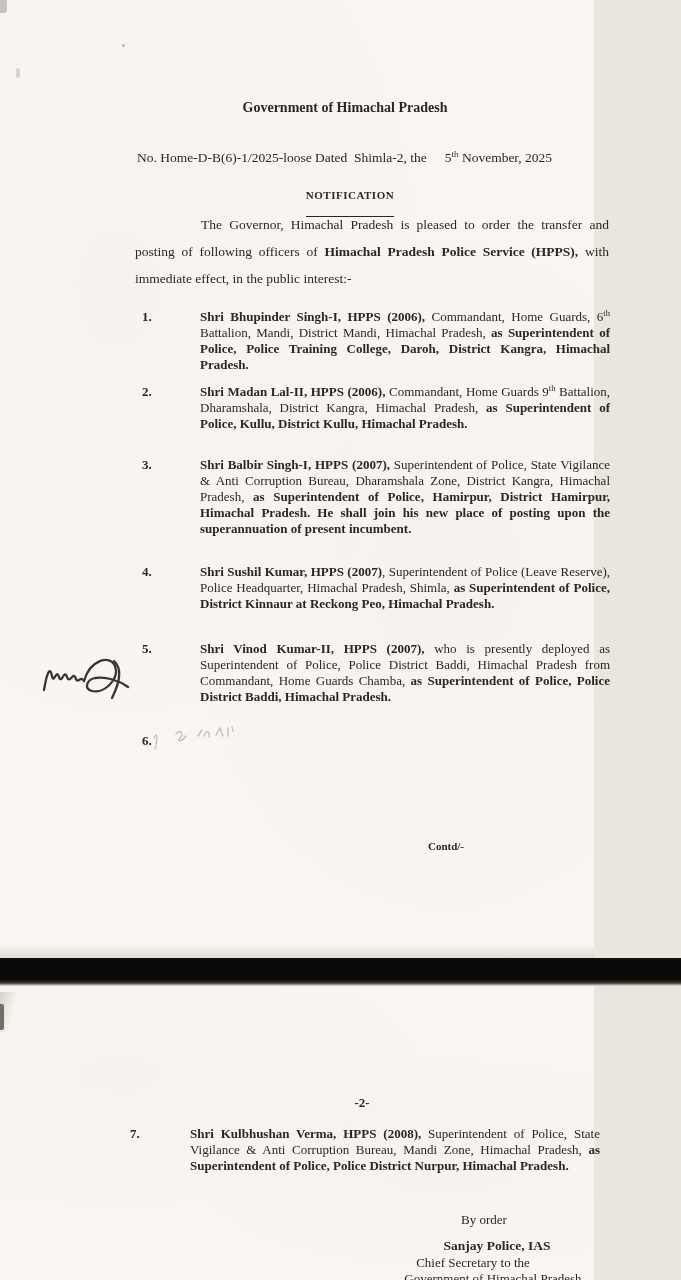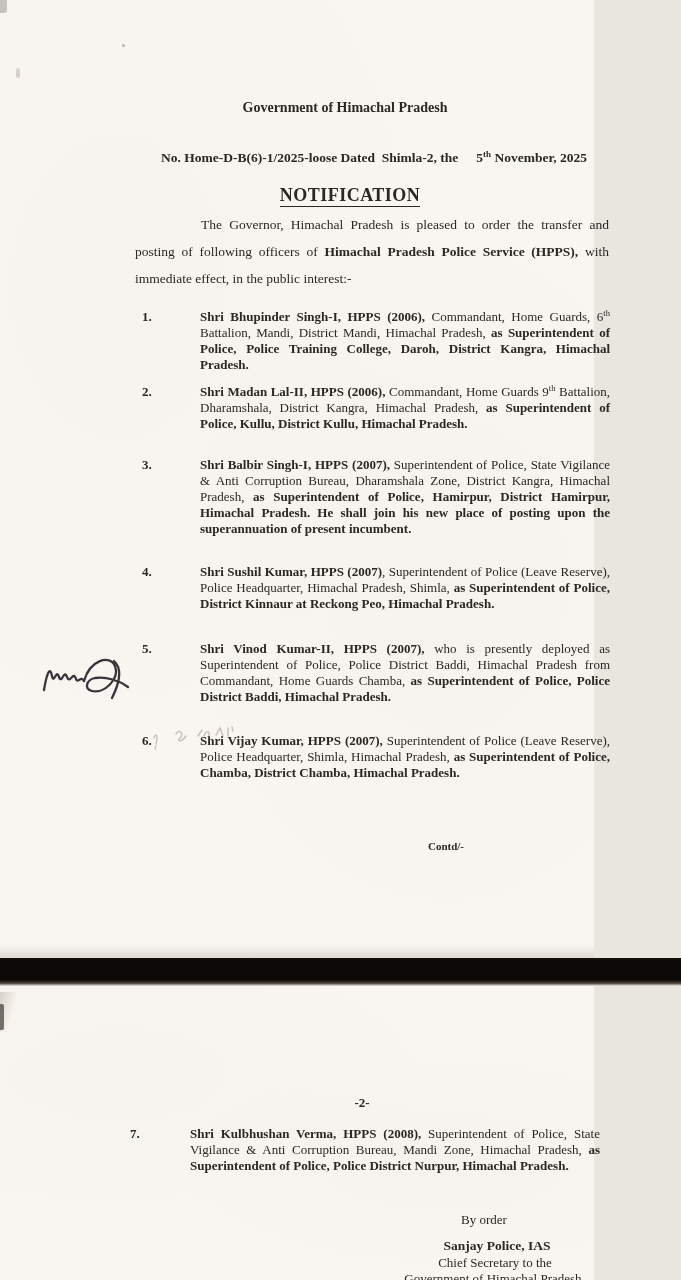--- a/index.html
+++ b/index.html
@@ -18,46 +18,46 @@
   #page1{top:0;height:958px;}
   #page1::after{content:"";position:absolute;left:0;bottom:0;width:100%;height:14px;
     background:linear-gradient(to bottom, rgba(0,0,0,0), rgba(110,95,80,0.18));}
   #page2{top:986px;height:294px;}
   .separator{position:absolute;left:0;top:958px;width:681px;height:28px;
     background:linear-gradient(to bottom,#151008 0%, #0b0907 12%, #0b0907 78%, #4a423a 90%, #efe9e2 100%);}
   .b{font-weight:700;}
   .sup{font-size:0.66em;vertical-align:super;line-height:0;}
   .doc-header{position:absolute;top:99px;left:60px;width:570px;text-align:center;
     font-weight:700;font-size:14px;line-height:17.5px;}
-  .refline{position:absolute;top:150px;left:137px;font-weight:700;font-size:13.5px;white-space:nowrap;margin-left:24px;}
+  .refline{position:absolute;top:150px;left:137px;font-weight:400;font-size:13.5px;white-space:nowrap;}
   .refline .gap{display:inline-block;width:18px;}
   .doc-title{position:absolute;top:185px;left:65px;width:570px;text-align:center;}
-  .doc-title span{font-weight:700;font-size:18px;letter-spacing:0.5px;
-    border-bottom:1.6px solid #2b2722;padding-bottom:1px;}
+  .doc-title span{font-weight:700;font-size:11px;letter-spacing:0.5px;
+    border-bottom:1.6px solid #2b2722;padding-bottom:15px;}
   .intro{position:absolute;top:211px;left:135px;width:474px;
     font-size:13.5px;line-height:27px;text-align:justify;text-indent:66px;}
   .list{position:absolute;left:142px;width:468px;}
   #list1{top:309px;}
   .item{display:flex;margin-bottom:11px;}
   #list1 .item:nth-child(2){margin-bottom:25px;}
   #list1 .item:nth-child(3){margin-bottom:27px;}
   #list1 .item:nth-child(4){margin-bottom:29px;}
   #list1 .item:nth-child(5){margin-bottom:28px;}
   .item .num{width:58px;flex:0 0 58px;font-weight:700;font-size:13px;line-height:16px;}
   .item .txt{width:410px;flex:0 0 410px;font-size:13px;line-height:16px;text-align:justify;}
   .contd{position:absolute;top:840px;left:300px;width:292px;text-align:center;
     font-weight:700;font-size:11px;}
   .pagenum{position:absolute;top:109px;left:362px;transform:translateX(-50%);
     font-weight:700;font-size:13px;}
   #list2{top:140px;left:130px;}
   #list2 .item .num{width:60px;flex:0 0 60px;}
   .byorder{position:absolute;top:226px;left:484px;transform:translateX(-50%);font-size:13px;text-align:center;}
   .sig-name{position:absolute;top:252px;left:497px;transform:translateX(-50%);
     font-weight:700;font-size:13.5px;white-space:nowrap;}
-  .sig-t1{position:absolute;top:269px;left:495px;transform:translateX(-50%);
+  .sig-t1{position:absolute;top:269px;left:473px;transform:translateX(-50%);
     font-size:13px;white-space:nowrap;}
   .sig-t2{position:absolute;top:285px;left:493px;transform:translateX(-50%);
     font-size:13px;white-space:nowrap;}
   .signature{position:absolute;top:652px;left:40px;width:112px;height:52px;}
   .pencil{position:absolute;top:722px;left:146px;width:110px;height:30px;opacity:0.55;}
   
   .artifact{position:absolute;pointer-events:none;}
   .a-tl{top:0;left:0;width:7px;height:13px;background:#8a847e;opacity:0.45;border-radius:0 0 3px 0;}
   .a-speck1{top:44px;left:122px;width:3px;height:3px;background:#b9b2a8;border-radius:50%;}
   .a-speck2{top:68px;left:16px;width:4px;height:10px;background:#d8d2ca;border-radius:2px;}
@@ -101,21 +101,20 @@
       <div class="item">
         <span class="num">4.</span>
         <div class="txt"><span class="b">Shri Sushil Kumar, HPPS (2007)</span><span>, Superintendent of Police (Leave Reserve), Police Headquarter, Himachal Pradesh, Shimla, </span><span class="b">as Superintendent of Police, District Kinnaur at Reckong Peo, Himachal Pradesh.</span></div>
       </div>
       <div class="item">
         <span class="num">5.</span>
         <div class="txt"><span class="b">Shri Vinod Kumar-II, HPPS (2007), </span><span>who is presently deployed as Superintendent of Police, Police District Baddi, Himachal Pradesh from Commandant, Home Guards Chamba, </span><span class="b">as Superintendent of Police, Police District Baddi, Himachal Pradesh.</span></div>
       </div>
       <div class="item">
         <span class="num">6.</span>
-        <div class="txt"><span class="b">Shri Vijay Kumar, HPPS (2007), </span><span>Superintendent of Police (Leave Reserve), Police Headquarter, Shimla, Himachal Pradesh, </span><span class="b">as Superintendent of Police, Chamba, District Chamba, Himachal Pradesh.</span></div>
       </div>
     </div>
 
   <svg class="signature" viewBox="0 0 112 52">
     <g fill="none" stroke="#1c1c22" stroke-width="2.3" stroke-linecap="round" opacity="0.88">
       <path d="M4,38 C7,20 10,14 12,24 C14,33 16,16 19,25 C22,33 24,16 27,25 C30,33 33,18 36,27 C38,32 41,23 44,29"></path>
       <path d="M44,29 C50,8 70,2 75,14 C80,27 64,42 52,39 C44,37 46,28 55,26 C66,24 80,29 88,35"></path>
       <path d="M72,46 C78,34 84,18 74,9"></path>
     </g>
   </svg>

